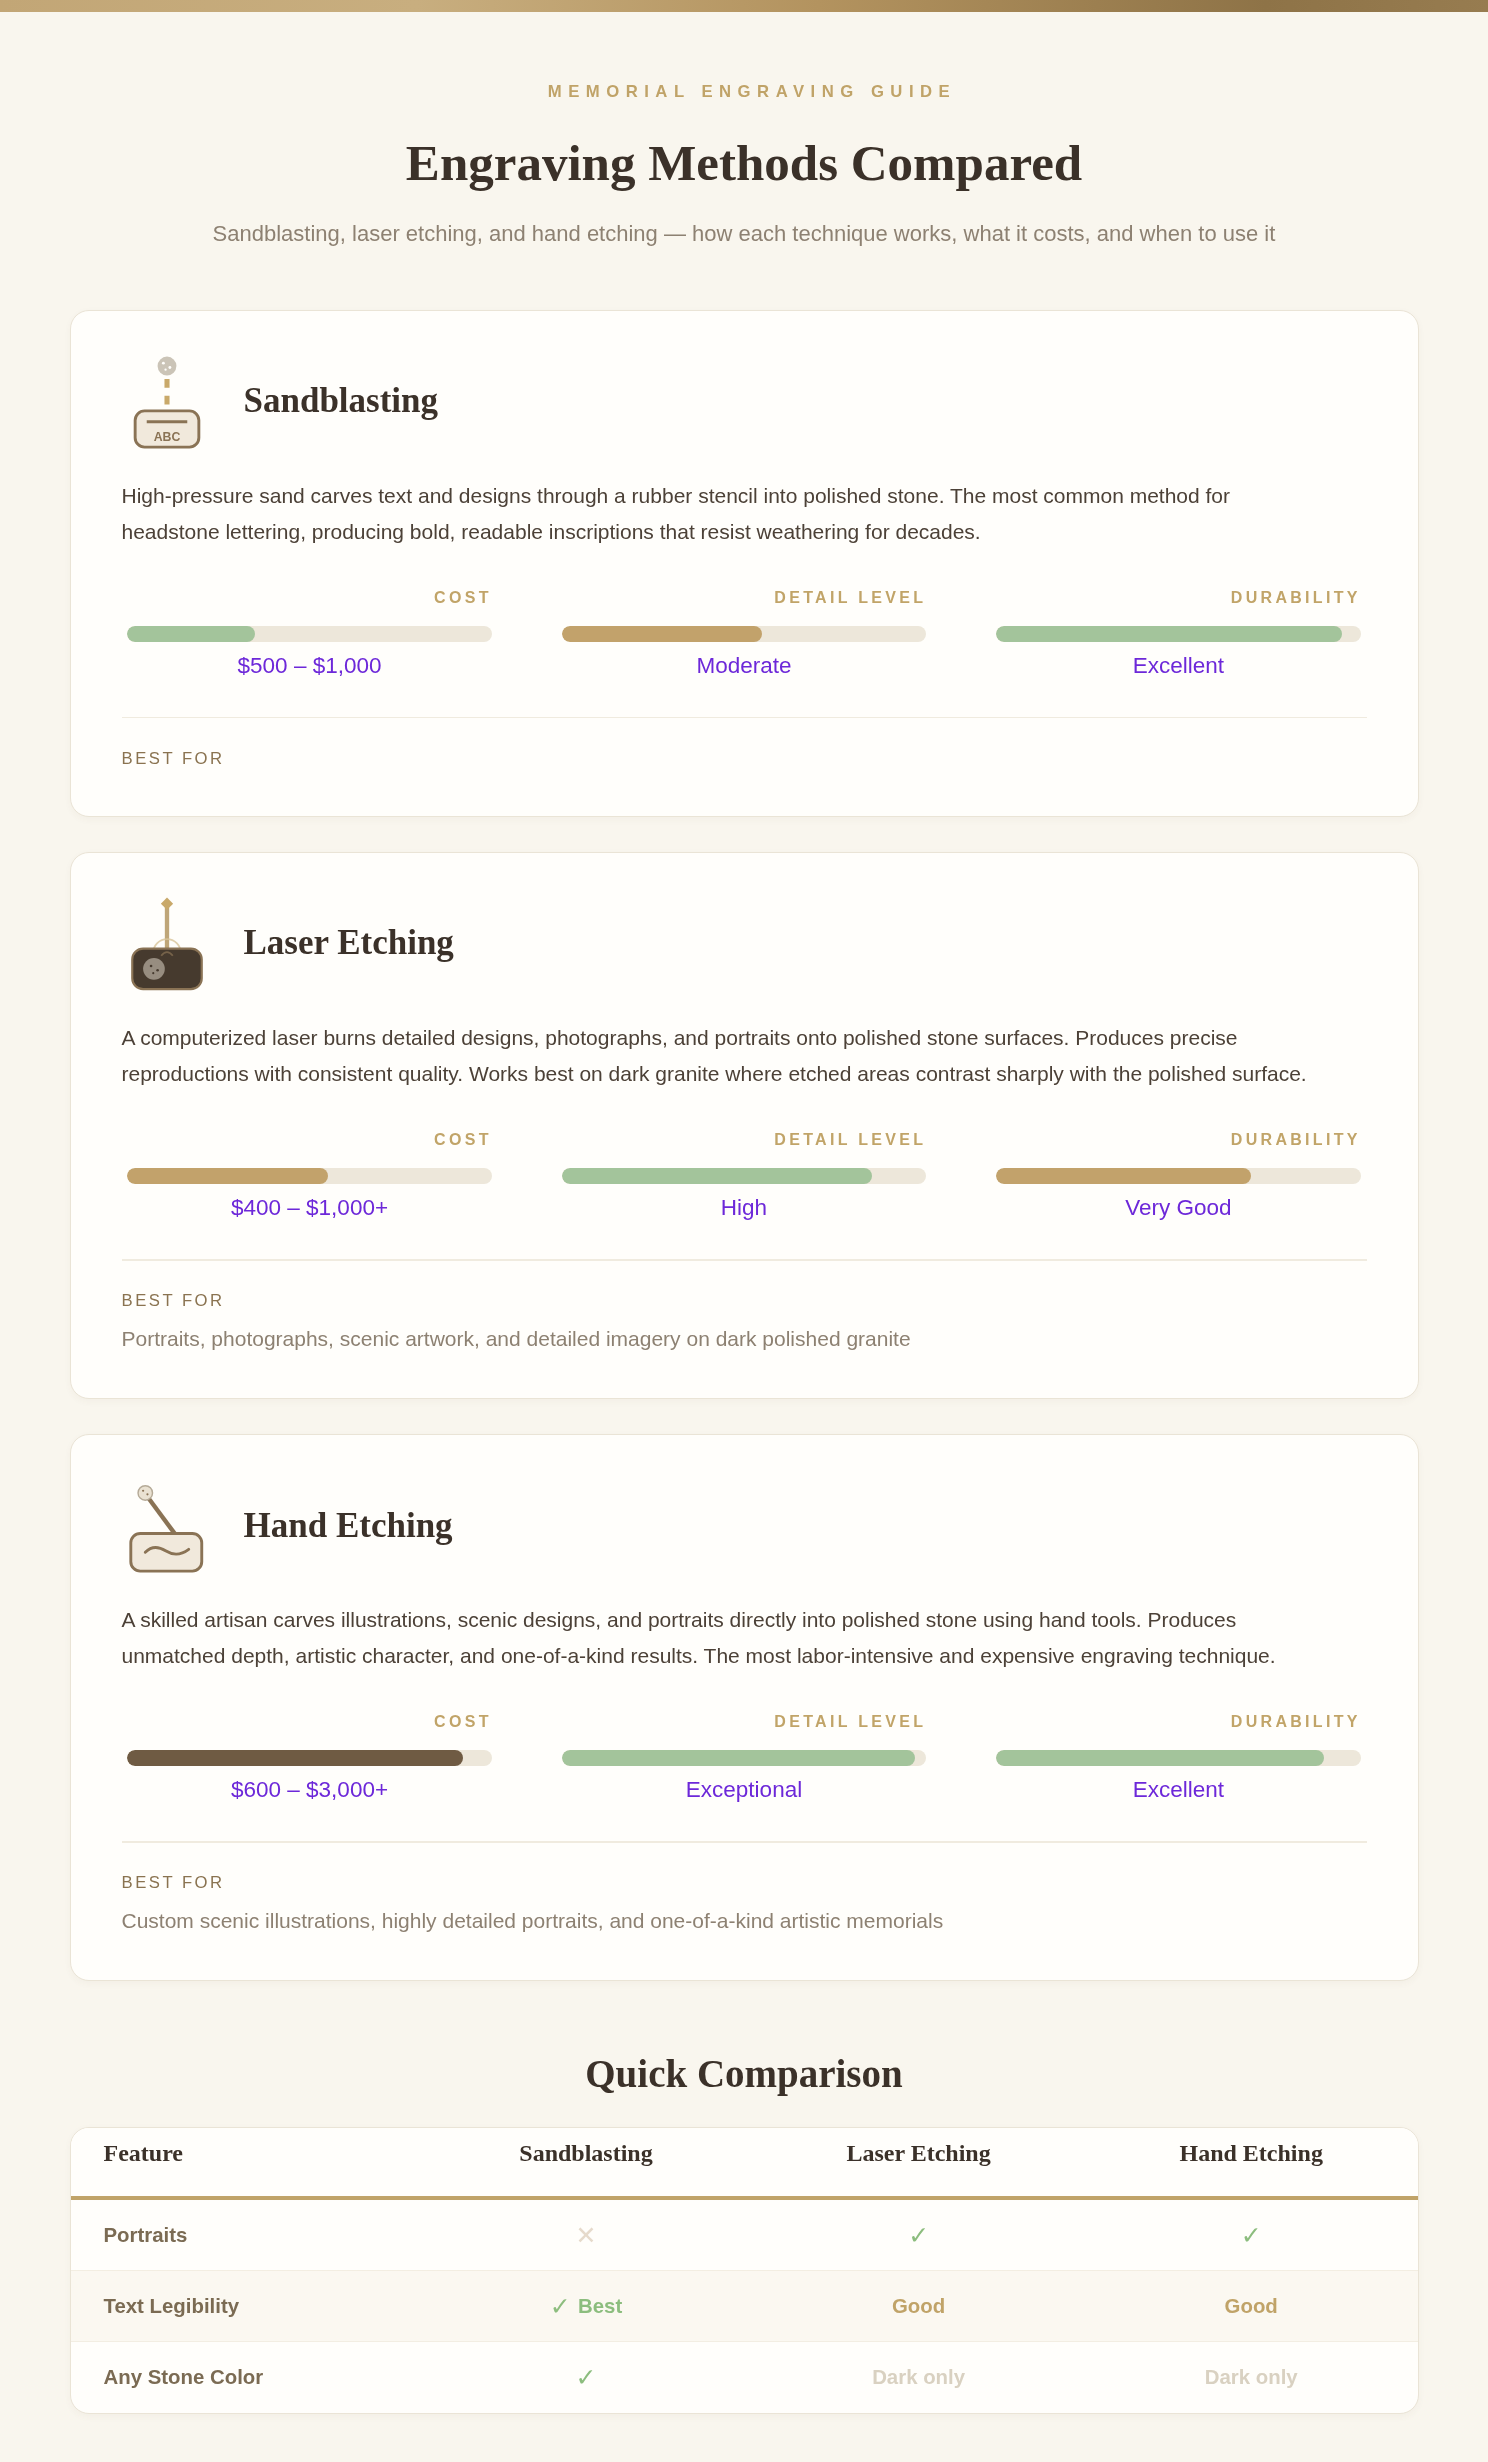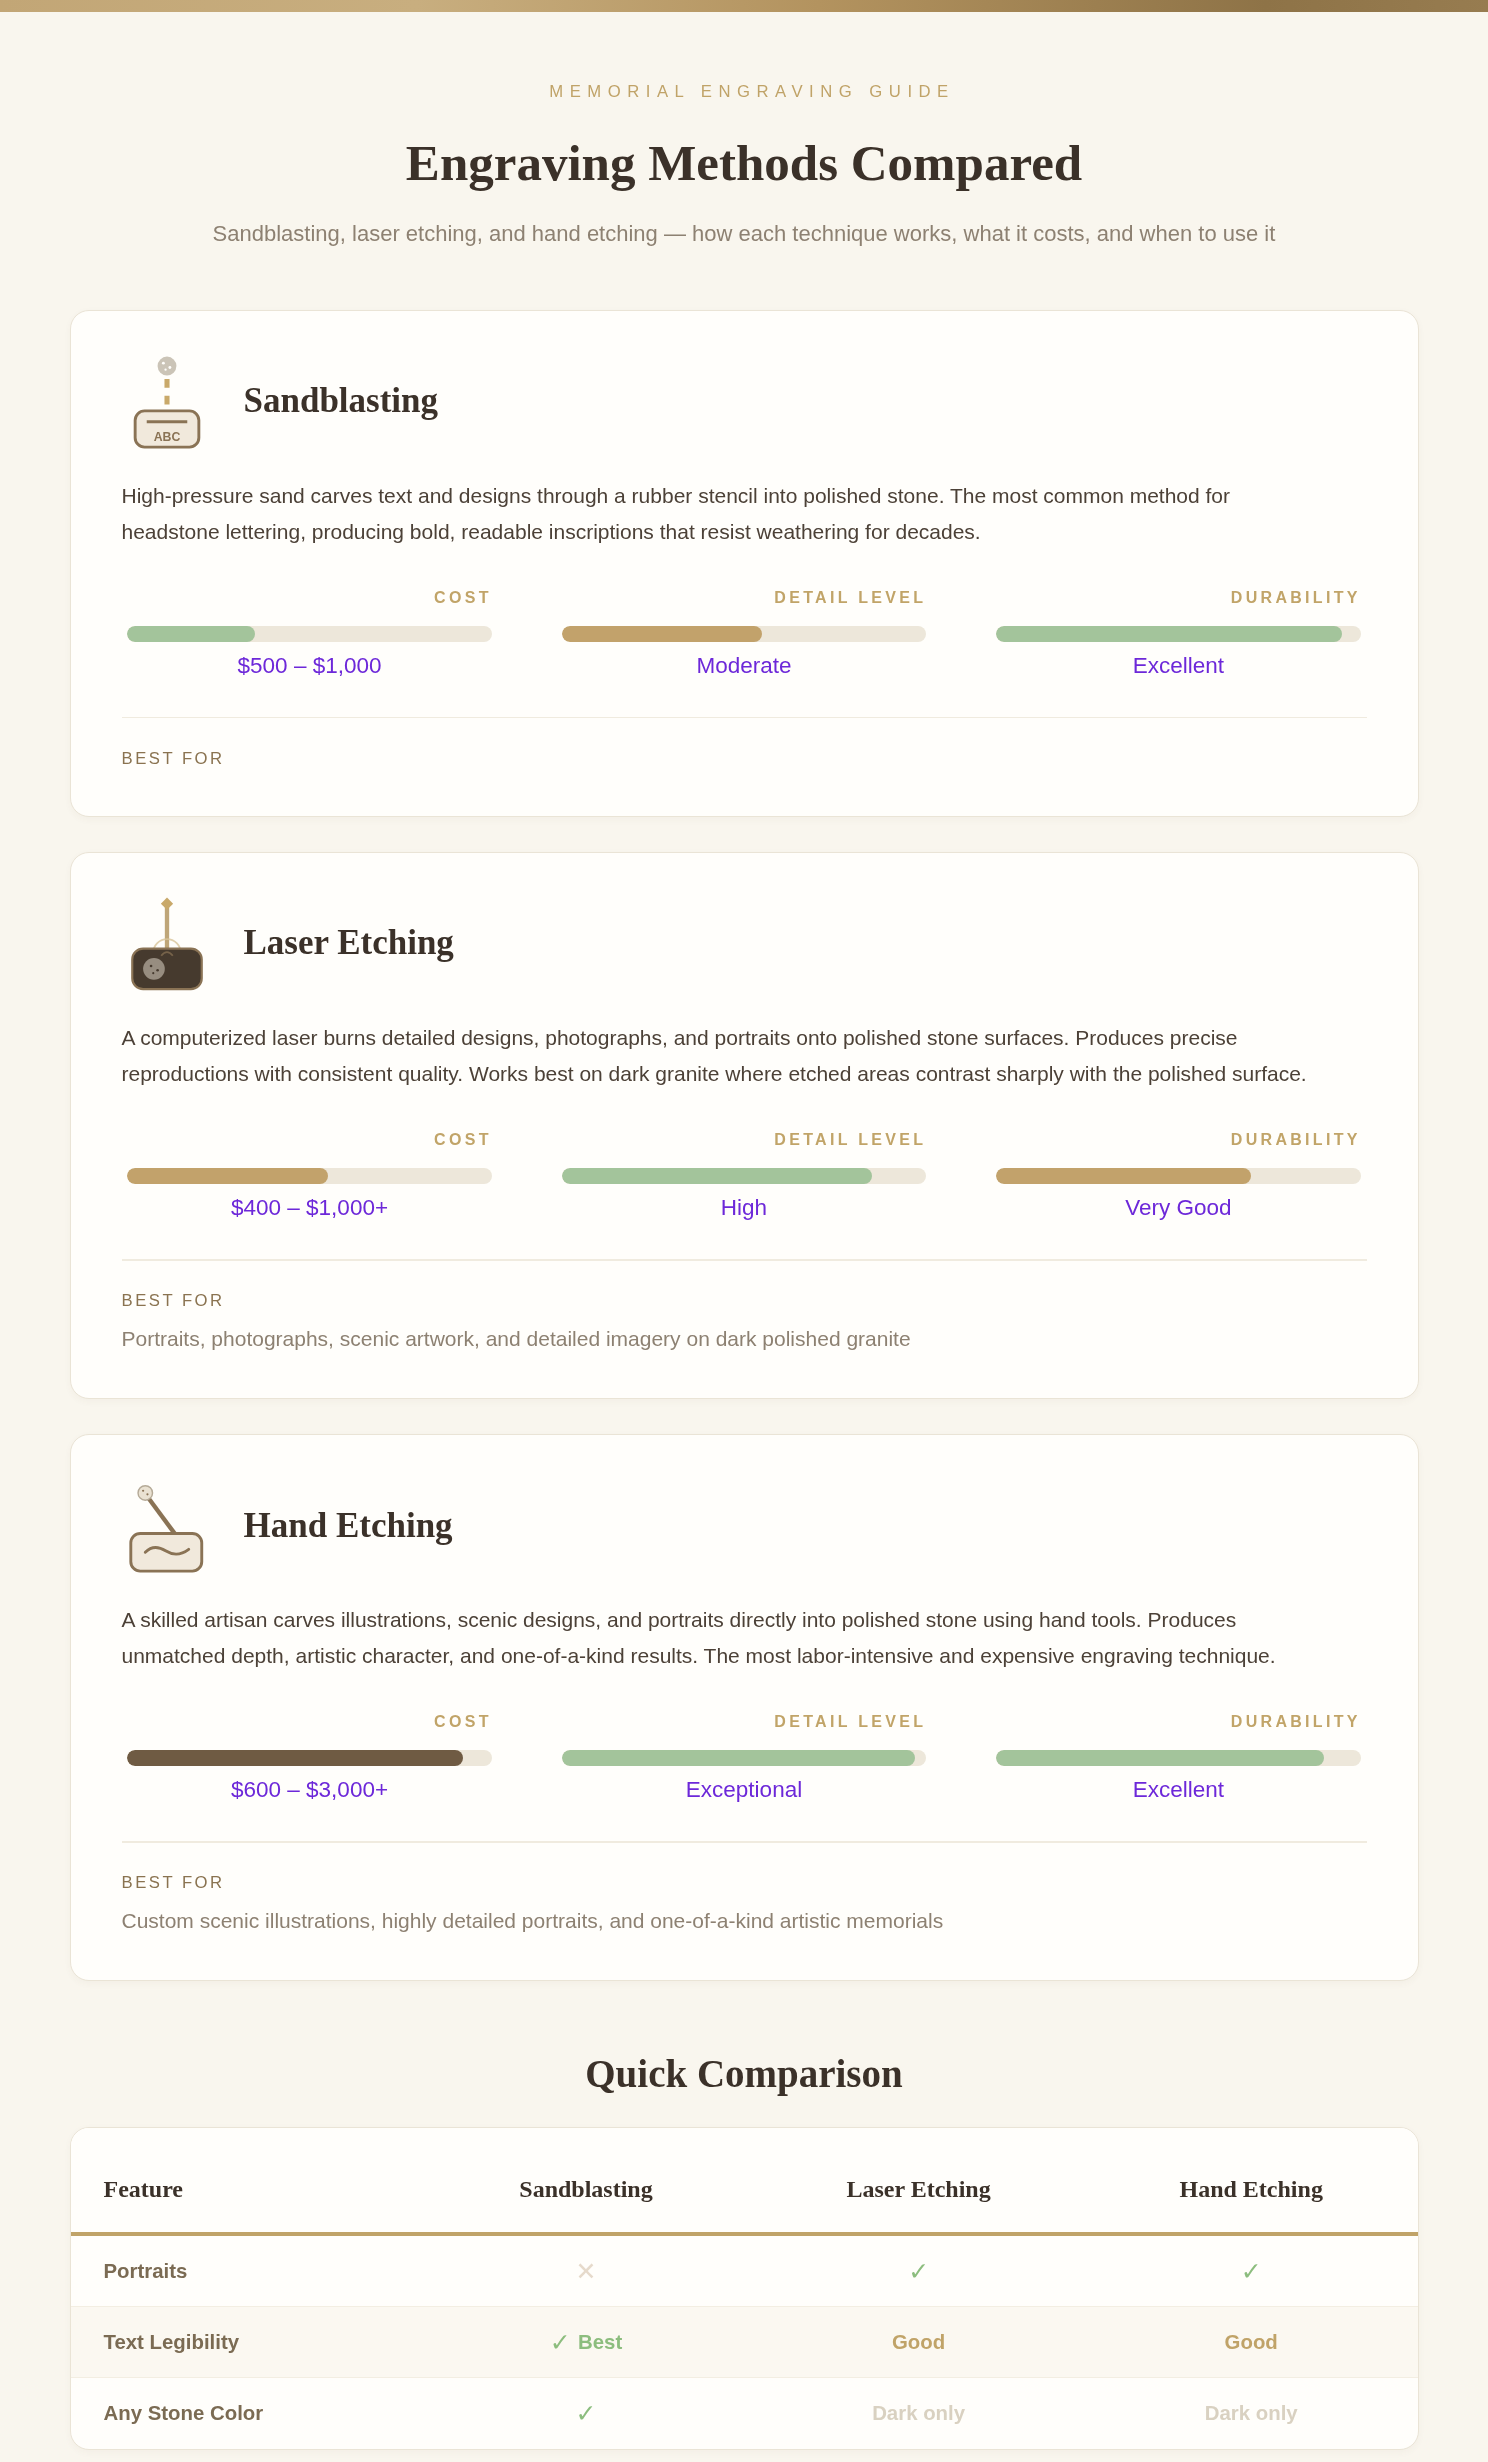--- a/index.html
+++ b/index.html
@@ -9,21 +9,21 @@
     font-family:"Liberation Sans","DejaVu Sans",sans-serif;
     color:#4C4137;
   }
   .topbar {
     height:11.6px;
     background:linear-gradient(90deg,#C2A676 0%,#C8AE7F 28%,#B3935F 55%,#8E7347 85%,#977C50 100%);
   }
   
   .page-header { text-align:center; padding-top:70px; }
   .eyebrow {
-    font-size:16.7px; font-weight:400; letter-spacing:6.5px;
+    font-size:16.7px; font-weight:700; letter-spacing:6.5px;
     color:#C0A368;
     padding-left:16px;
   }
   .page-title {
     font-family:"Liberation Serif","DejaVu Serif",serif;
     font-size:51px; font-weight:600; color:#3B3129;
     margin-top:32px;
   }
   .page-subtitle { font-size:22px; color:#8D8172; margin-top:29px; }
 
@@ -58,21 +58,21 @@
   .section-title {
     text-align:center; font-family:"Liberation Serif","DejaVu Serif",serif;
     font-size:39px; font-weight:600; color:#3B3129; margin:70px 0 31px;
   }
   .table-card {
     background:#FFFEFB; border:1.5px solid #EAE4D6; border-radius:19px;
     overflow:hidden; box-shadow:0 2.2px 7.3px rgba(90,75,50,0.04);
   }
   .thead {
     display:grid; grid-template-columns:1.05fr 1fr 1fr 1fr;
-    padding:48px 0 29px; border-bottom:4.4px solid #C0A368; background:#FFFEFB;
+    padding:12px 0 29px; border-bottom:4.4px solid #C0A368; background:#FFFEFB;
   }
   .th {
     font-family:"Liberation Serif","DejaVu Serif",serif;
     font-size:24px; font-weight:600; color:#3B3129; text-align:center;
   }
   .th.feature-col { text-align:left; padding-left:33px; }
   .trow {
     display:grid; grid-template-columns:1.05fr 1fr 1fr 1fr;
     height:71px; align-items:center; border-bottom:1.5px solid #F3EEE2;
   }

